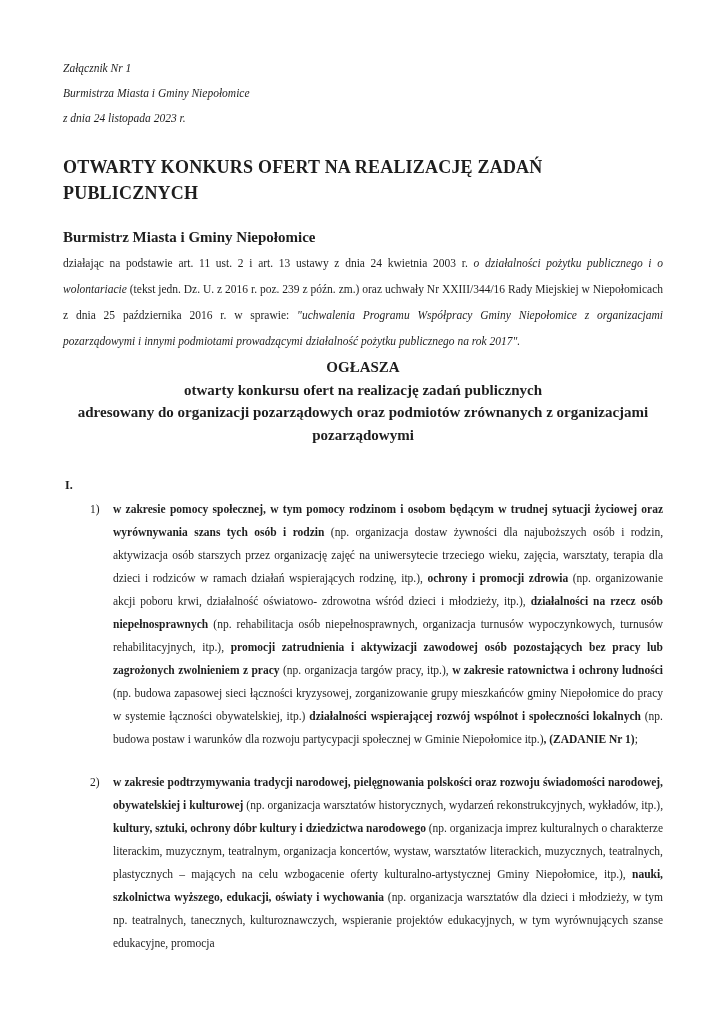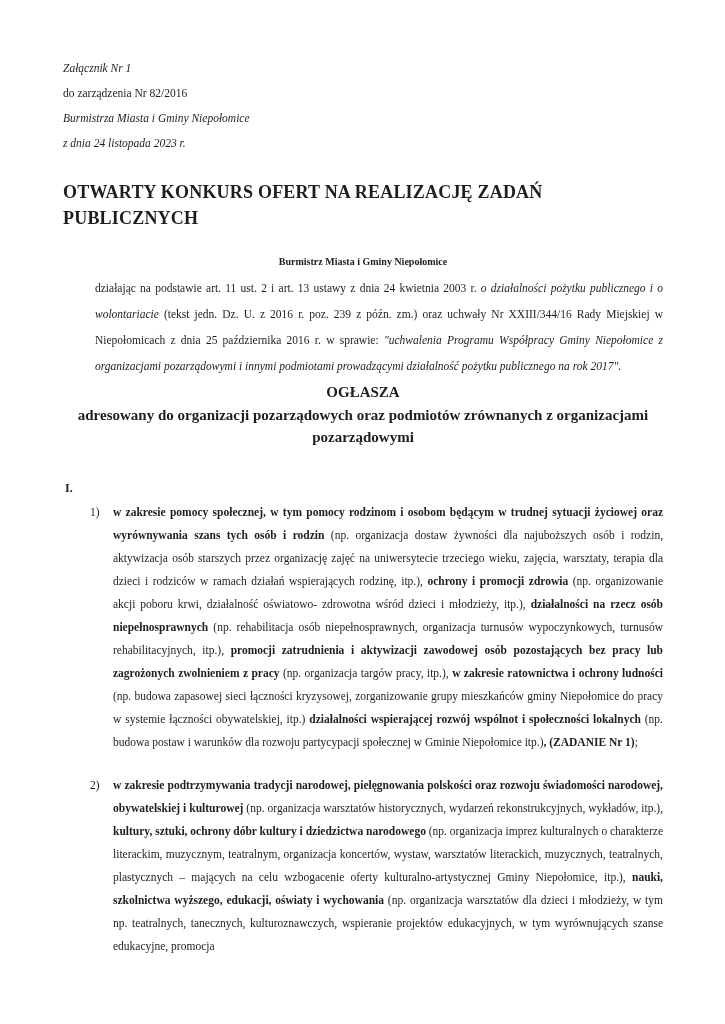--- a/index.html
+++ b/index.html
@@ -21,29 +21,27 @@
   .doc-title {
     margin-top: 23px;
     text-align: left;
     font-size: 18px;
     font-weight: bold;
     letter-spacing: 0.2px;
     line-height: 26px;
   }
   .doc-issuer {
     margin-top: 18px;
-    text-align: center;
-    font-size: 10px;
+    font-size: 15px;
     font-weight: bold;
     line-height: 26px;
   }
   .intro {
     text-align: justify;
     line-height: 26px;
-    margin-left: 32px;
   }
   .announce {
     text-align: center;
     font-weight: bold;
     font-size: 15px;
     line-height: 22.5px;
     margin-top: 2px;
   }
   .sec-heading {
     display: flex;
@@ -72,33 +70,33 @@
   .item-body span.b, .intro span.b { font-weight: bold; }
   .item-body span.i, .intro span.i { font-style: italic; }
 </style>
 </head>
 <body>
 
 <div class="page">
 
   <header class="attachment-note">
     <div class="line italic">Załącznik Nr 1</div>
-    <div class="line">do zarządzenia Nr 82/2016</div>
     <div class="line italic">Burmistrza Miasta i Gminy Niepołomice</div>
     <div class="line italic">z dnia 24 listopada 2023 r.</div>
   </header>
 
   <h1 class="doc-title">OTWARTY KONKURS OFERT NA REALIZACJĘ ZADAŃ PUBLICZNYCH</h1>
 
   <h2 class="doc-issuer">Burmistrz Miasta i Gminy Niepołomice</h2>
 
   <p class="intro"><span>działając na podstawie art. 11 ust. 2 i art. 13 ustawy z dnia 24 kwietnia 2003 r. </span><span class="i">o działalności pożytku publicznego i o wolontariacie</span><span> (tekst jedn. Dz. U. z 2016 r. poz. 239 z późn. zm.) oraz uchwały Nr XXIII/344/16 Rady Miejskiej w Niepołomicach z dnia 25 października 2016 r. w sprawie: </span><span class="i">"uchwalenia Programu Współpracy Gminy Niepołomice z organizacjami pozarządowymi i innymi podmiotami prowadzącymi działalność pożytku publicznego na rok 2017".</span></p>
 
   <div class="announce">
     <div>OGŁASZA</div>
+    <div>otwarty konkursu ofert na realizację zadań publicznych</div>
     <div>adresowany do organizacji pozarządowych oraz  podmiotów zrównanych z organizacjami pozarządowymi</div>
   </div>
 
   <div class="sec-heading">
     <span class="sec-num">I.</span>
   </div>
 
   <div class="numbered-list">
     <div class="numbered-item">
       <span class="marker">1)</span>

